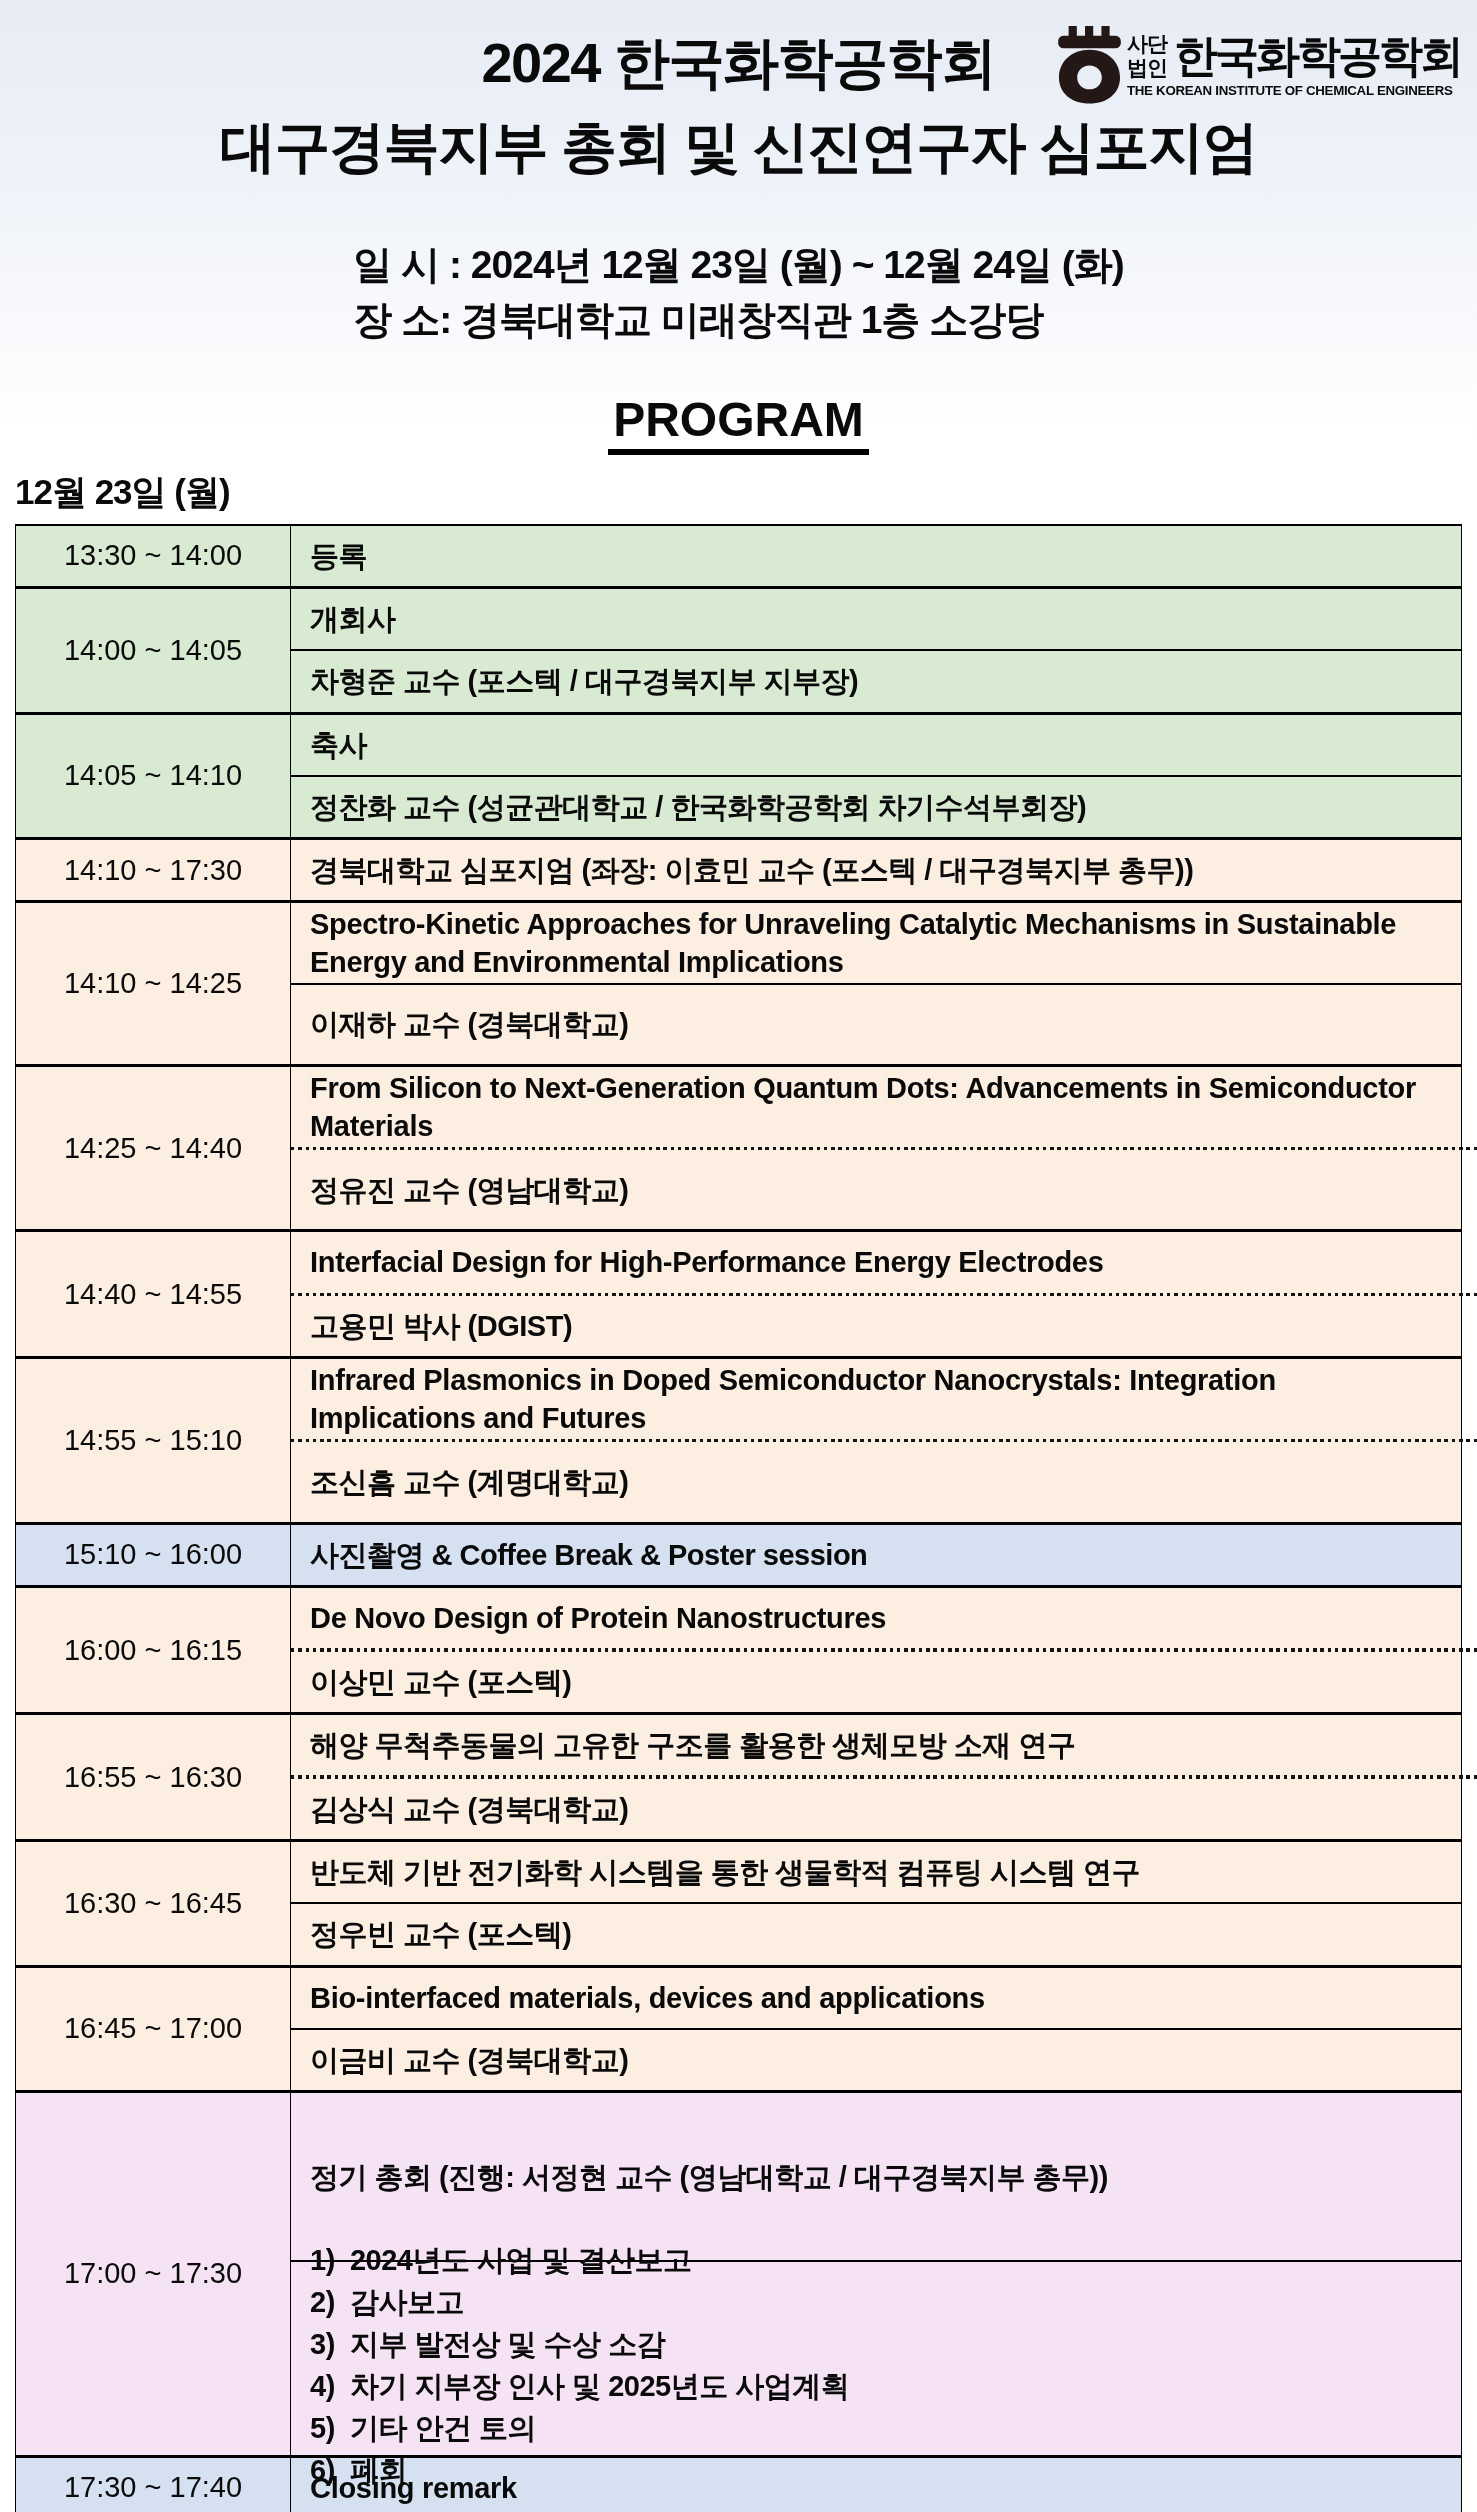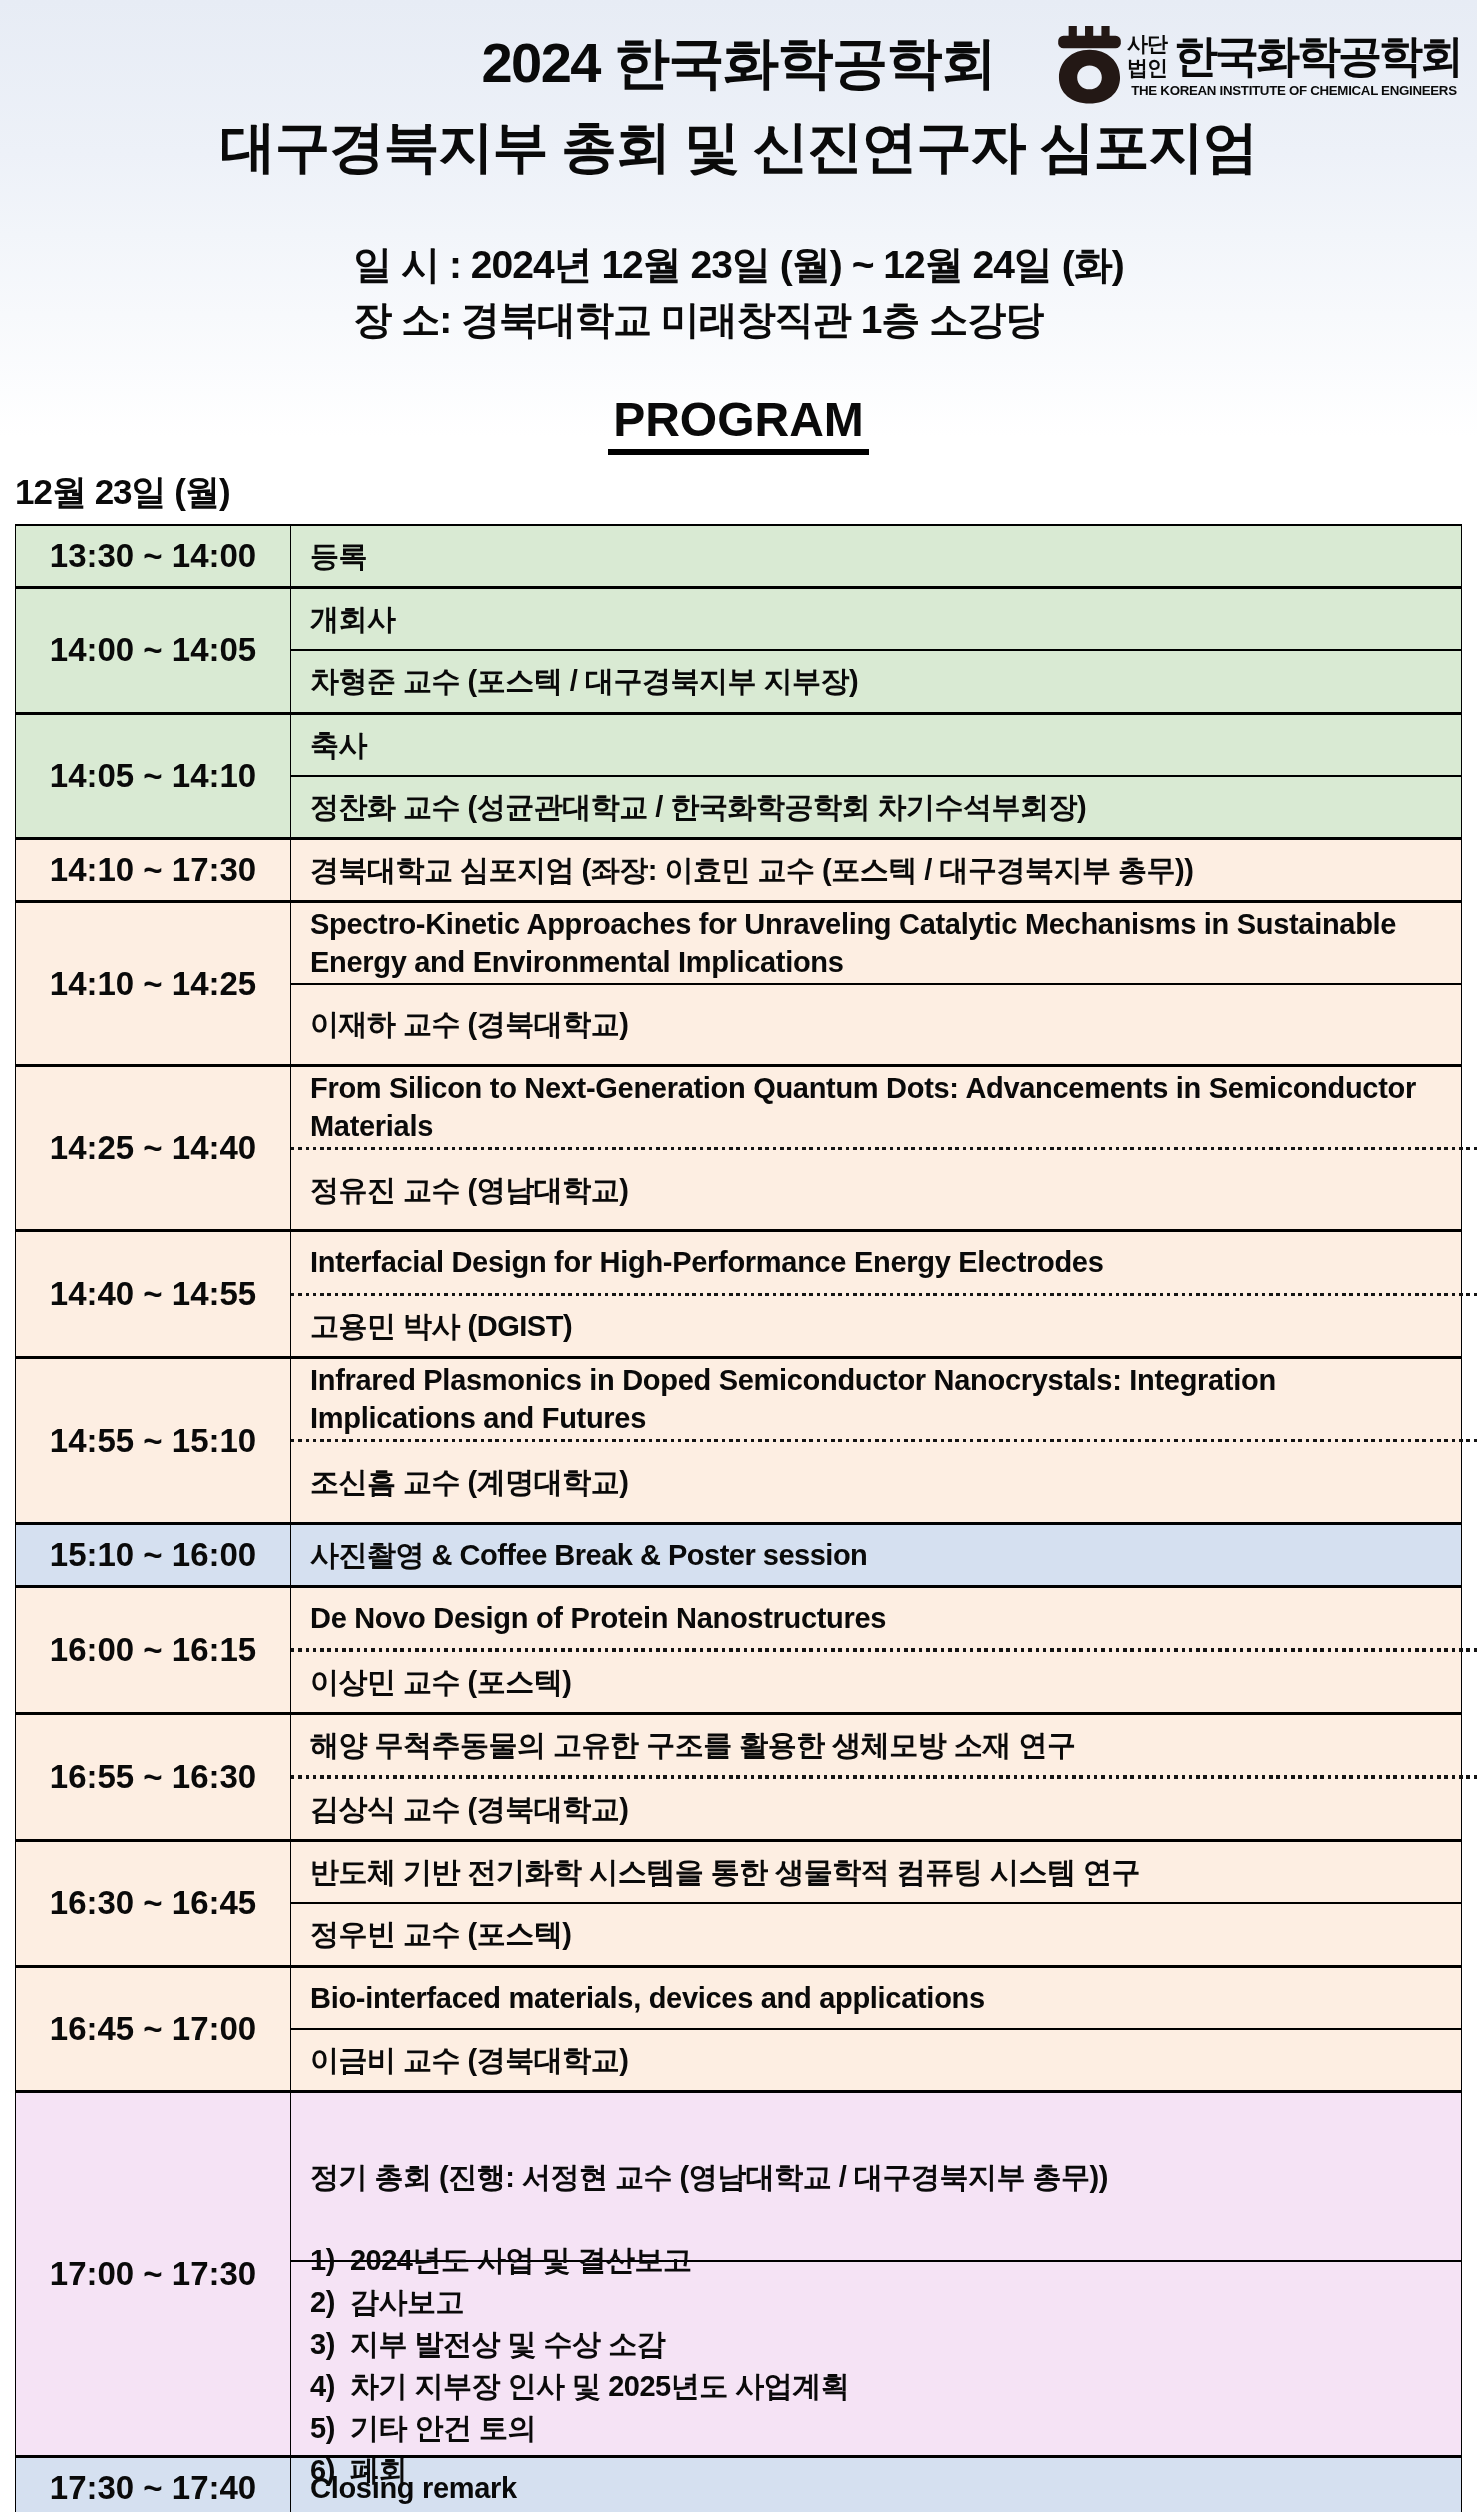--- a/index.html
+++ b/index.html
@@ -11,21 +11,21 @@
   .header-band{
     position:absolute; top:0; left:0; right:0; height:437px;
     background:linear-gradient(180deg,#e7ecf5 0%,#edf1f8 35%,#f7f9fc 72%,#ffffff 100%);
   }
   .content{position:relative;}
   
   .title-wrap{padding-top:21px; text-align:center; letter-spacing:-1.5px;}
   .title-line{font-size:56px; line-height:1.5; font-weight:800;}
   .logo{
     position:absolute; top:26px; right:16px;
-    display:flex; align-items:center; gap:0;text-align:center;
+    display:flex; align-items:center; gap:0;
   }
   .logo-mark{width:75px; height:79px; flex:0 0 auto;}
   .logo-prefix{display:flex; flex-direction:column; gap:1px; font-size:21px; line-height:1.05; letter-spacing:-1px;}
   .logo-text{display:flex; flex-direction:column;}
   .logo-kr{font-size:44px; line-height:0.95; font-weight:800; letter-spacing:-3px; white-space:nowrap;}
   .logo-en{font-size:13.3px; letter-spacing:-0.3px; margin-top:4px; white-space:nowrap; font-weight:700;}
   .logo-row{display:flex; align-items:center; gap:7px;}
   .info-wrap{margin-top:48px; text-align:center;}
   .info-inner{display:inline-block; text-align:left; font-size:39px; line-height:1.42; letter-spacing:-1px; font-weight:800;}
   .program-heading{
@@ -38,21 +38,21 @@
   .schedule-table{
     margin:0 15px; border:1.5px solid #000; border-top-width:2px; border-bottom-width:3.5px;
     overflow:visible;
   }
   .schedule-block{display:flex; border-top:3px solid #000;}
   .schedule-block:first-child{border-top:none;}
   .time-cell{
     flex:0 0 275px; width:275px; box-sizing:border-box;
     display:flex; align-items:center; justify-content:center;
     border-right:1.5px solid #000;
-    font-size:33px; letter-spacing:0px; text-align:center; font-weight:700;
+    font-size:29px; letter-spacing:0px; text-align:center; font-weight:400;
   }
   .content-cell{flex:1; display:flex; flex-direction:column; justify-content:center; overflow:visible;}
   .session-row{
     box-sizing:border-box; flex:1;
     display:flex; flex-direction:column; justify-content:center;
     padding:11px 12px 11px 19px; min-height:54px;
     font-size:29px; line-height:1.32; letter-spacing:-0.5px; font-weight:700;
   }
   .session-row.en{letter-spacing:-0.3px;}
   .divider-solid{height:2px; background:#000; width:100%; flex:0 0 auto;}

